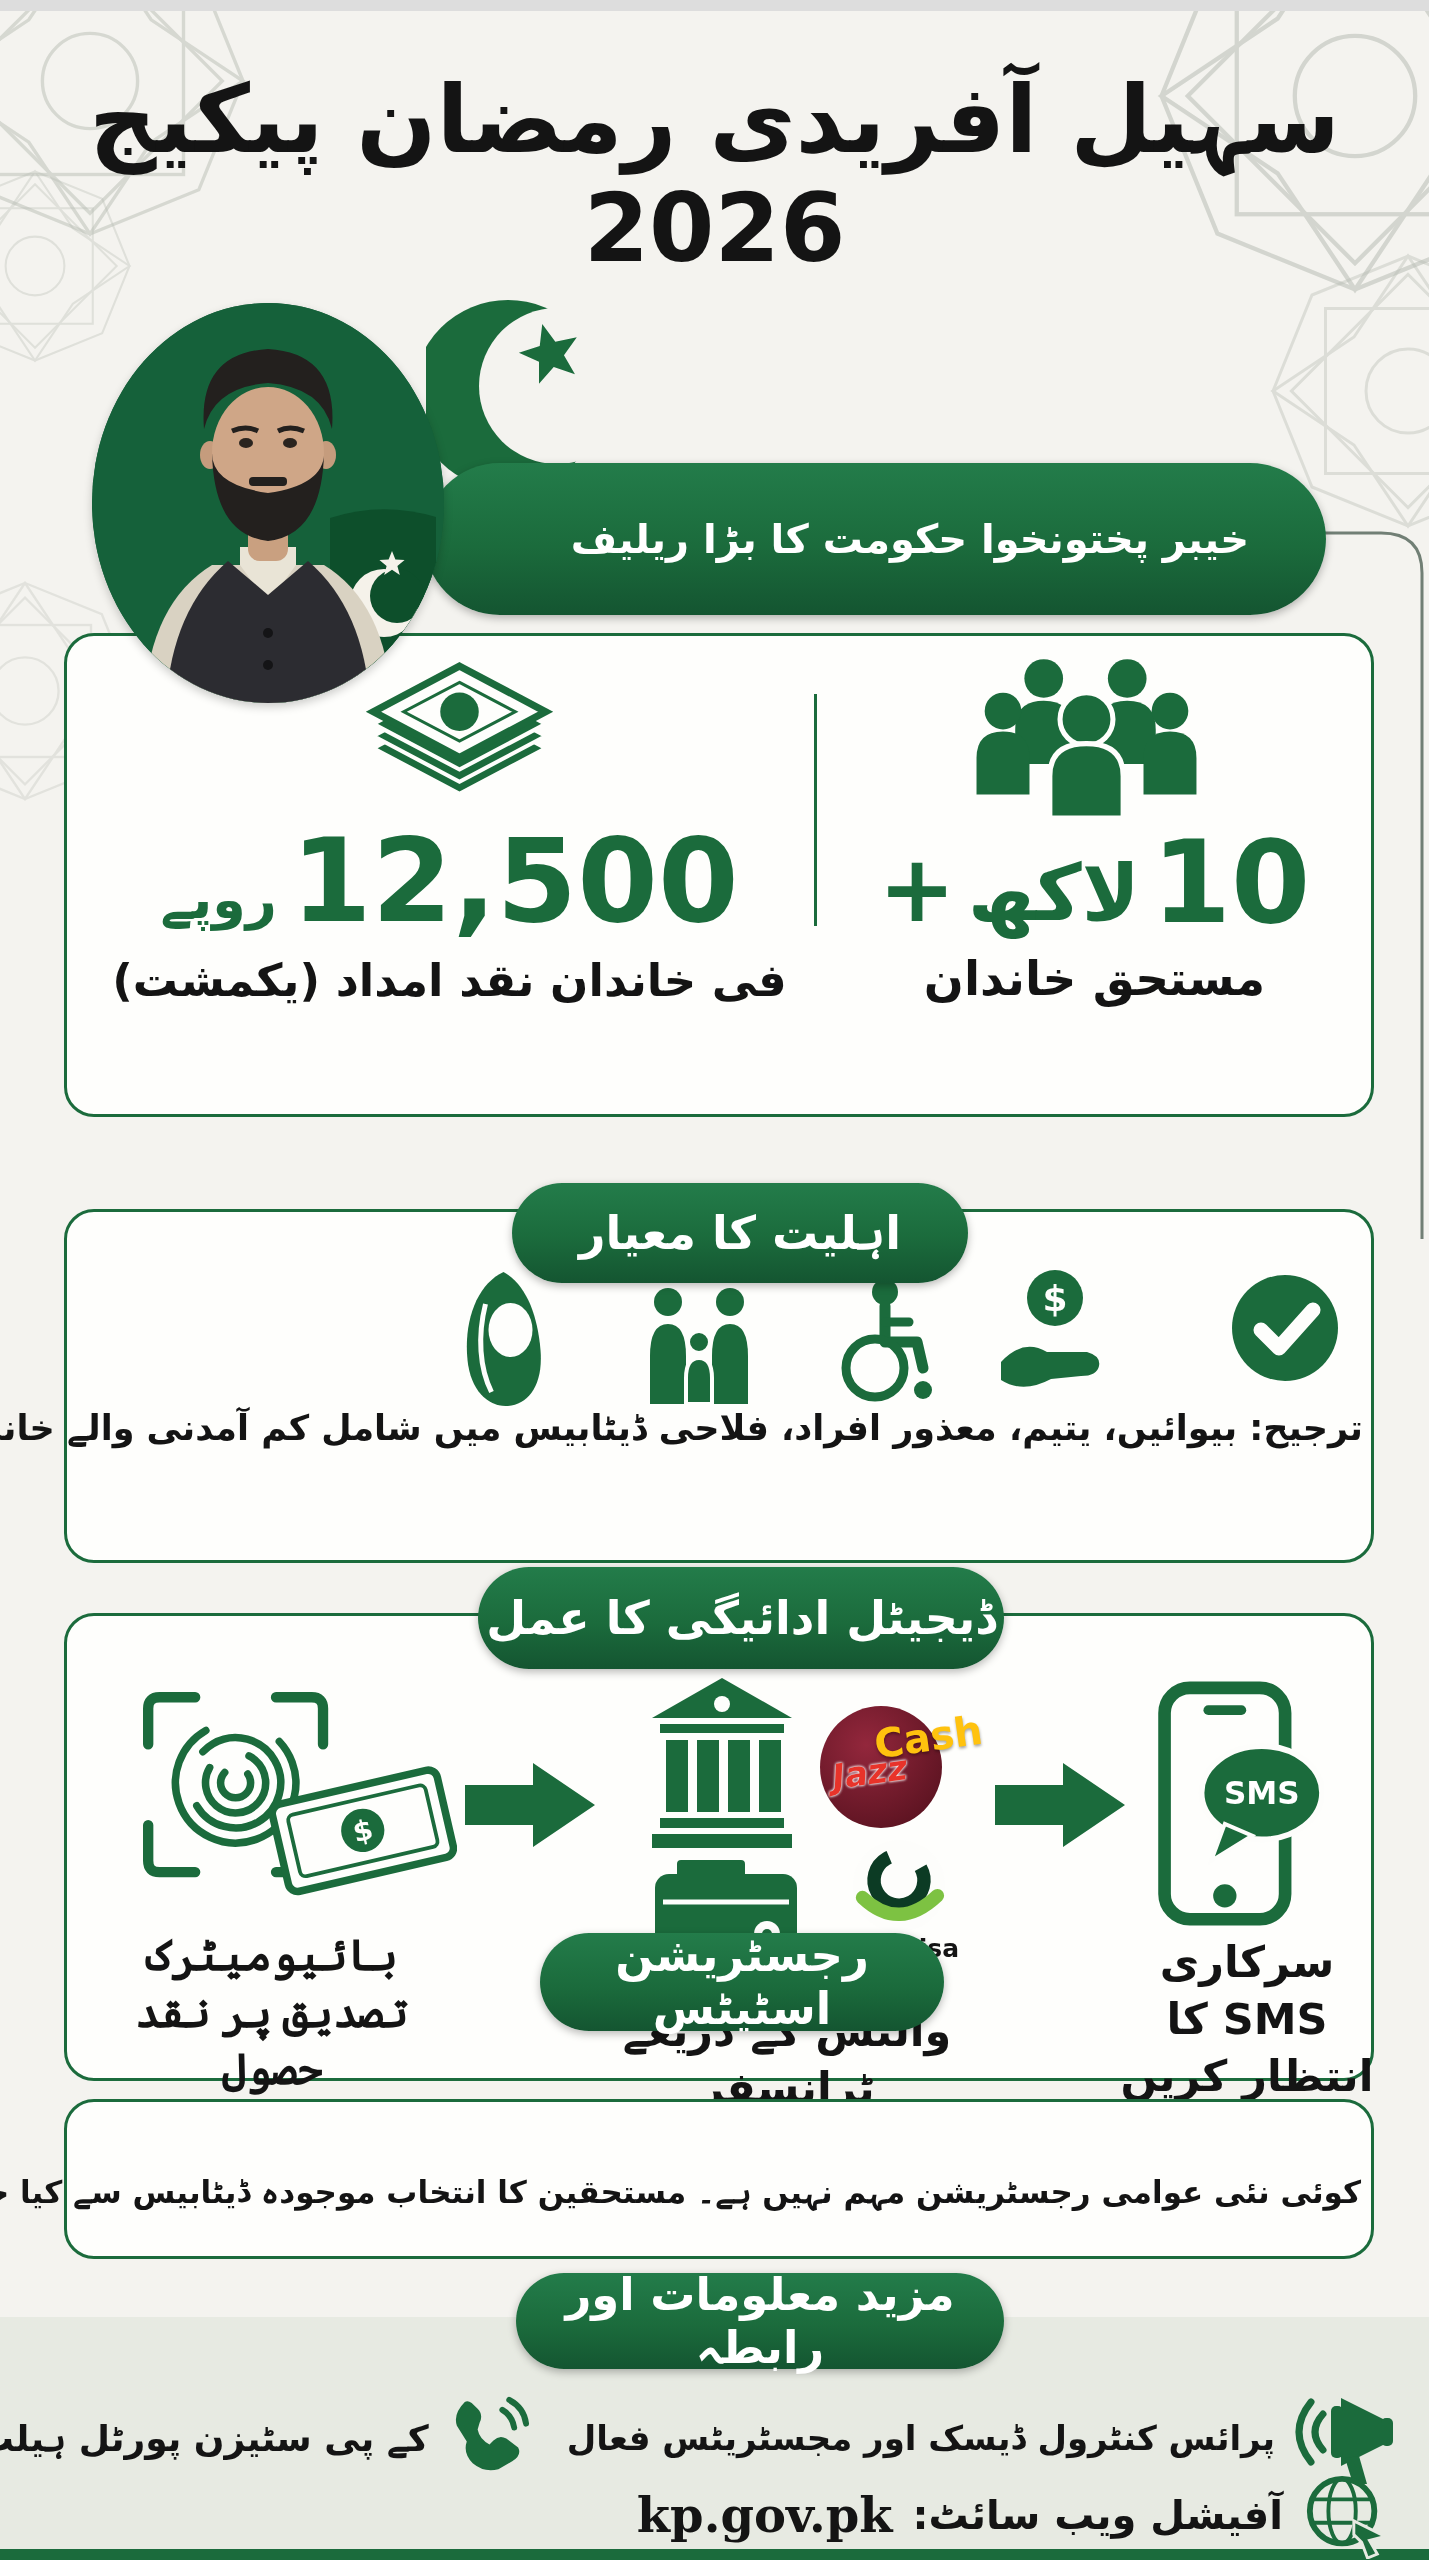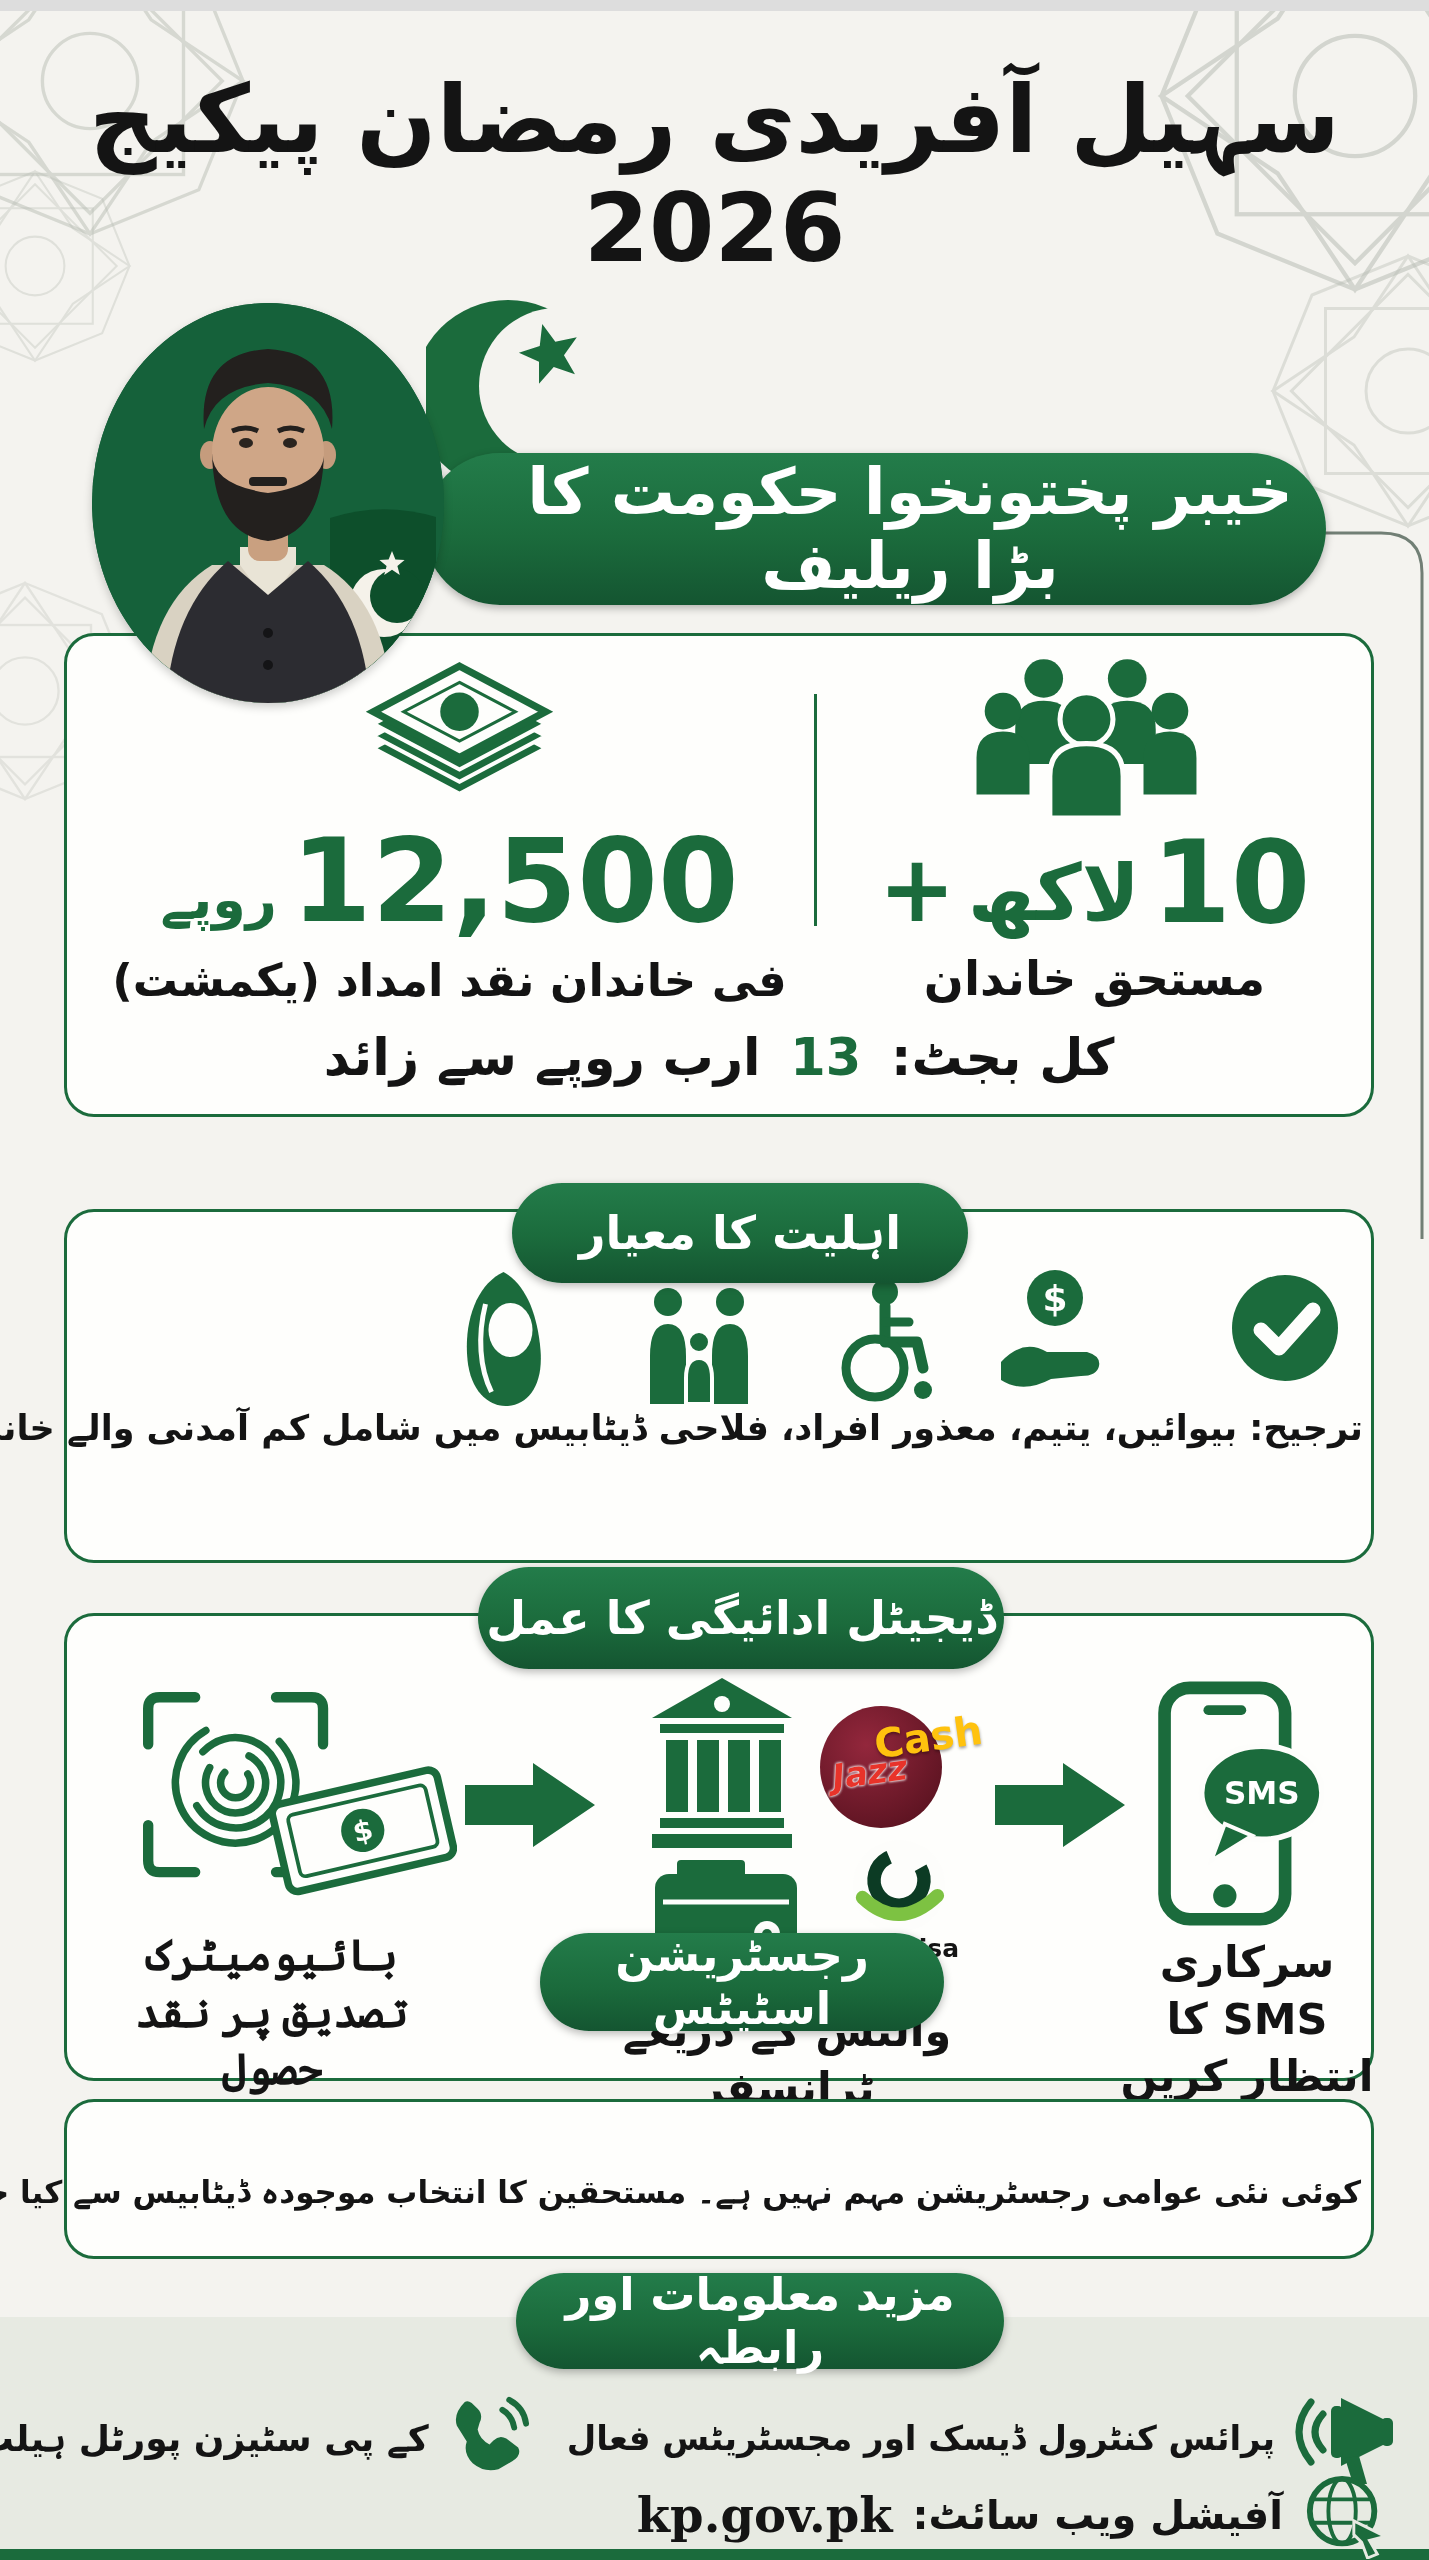--- a/index.html
+++ b/index.html
@@ -70,21 +70,21 @@
     <circle cx="131" cy="95" r="78" fill="#f4f3ef"></circle>
   </svg>
   <svg class="abs" viewBox="0 0 58 58" style="left:520px;top:312px;width:60px;height:60px;z-index:0;transform:rotate(-15deg);">
     <polygon fill="#1b6b3c" points="29,0 36.8,19.8 58,21 41.5,34.5 47,55 29,43 11,55 16.5,34.5 0,21 21.2,19.8"></polygon>
   </svg>
 
   <svg class="abs" viewBox="0 0 143 726" style="left:1286px;top:512px;width:143px;height:726px;z-index:0;">
     <path d="M6,10 H95 Q136,10 136,50 V716" fill="none" stroke="#46584c" stroke-width="3" opacity=".75"></path>
   </svg>
 
-  <div class="abs pill rtl" style="left:424px;top:442px;width:832px;height:152px;border-radius:76px;font-size:64px;padding-left:70px;">
+  <div class="abs pill rtl" style="left:424px;top:452px;width:832px;height:152px;border-radius:76px;font-size:40px;padding-left:70px;">
     <span>خیبر پختونخوا حکومت کا بڑا ریلیف</span>
   </div>
 
   <div class="abs" style="left:92px;top:292px;width:352px;height:400px;border-radius:50%;overflow:hidden;background:#15613a;z-index:3;box-shadow:0 4px 10px rgba(0,0,0,.2);">
     <svg viewBox="0 0 352 400" width="352" height="400">
       <rect width="352" height="400" fill="#15613a"></rect>
       <path d="M238,400 L238,215 Q290,198 344,214 L344,400 Z" fill="#0d4f2b"></path>
       <circle cx="292" cy="300" r="34" fill="#f5f2ea"></circle>
       <circle cx="305" cy="293" r="27" fill="#0d4f2b"></circle>
       <polygon fill="#f5f2ea" points="300,248 303.4,256.6 312.6,257.1 305.4,263 307.8,271.9 300,266.7 292.2,271.9 294.6,263 287.4,257.1 296.6,256.6"></polygon>
@@ -144,25 +144,20 @@
       </g>
     </svg>
 
     <div class="abs rtl" style="left:765px;top:190px;width:525px;display:flex;align-items:flex-end;justify-content:center;gap:12px;">
       <span class="green bold" style="font-size:114px;line-height:1;">10</span>
       <span class="green bold" style="font-size:78px;line-height:1;margin-bottom:8px;">لاکھ</span>
       <span class="green" style="font-size:92px;line-height:1;font-weight:900;margin-bottom:4px;">+</span>
     </div>
     <div class="abs rtl bold" style="left:765px;top:315px;width:525px;text-align:center;font-size:47px;">مستحق خاندان</div>
 
-    <div class="abs rtl bold" style="left:60px;top:392px;width:1184px;text-align:center;font-size:51px;">
-      <span class="black">کل بجٹ:</span>
-      <span class="green" style="margin:0 12px;">13</span>
-      <span class="black">ارب روپے سے زائد</span>
-    </div>
   </div>
 
   <div class="abs pill rtl" style="left:512px;top:1172px;width:456px;height:100px;font-size:46px;">
     <span>اہلیت کا معیار</span>
   </div>
   <div class="abs card" style="left:64px;top:1198px;width:1304px;height:348px;">
 
     <svg class="abs" viewBox="0 0 95 140" style="left:388px;top:56px;width:96px;height:140px;">
       <path d="M48,4 C22,16 8,52 12,92 C15,122 32,138 50,138 C72,138 88,118 85,82 C82,46 70,16 48,4 Z" fill="#1b6b3c"></path>
       <ellipse cx="55" cy="62" rx="22" ry="27" fill="#fefefc"></ellipse>

